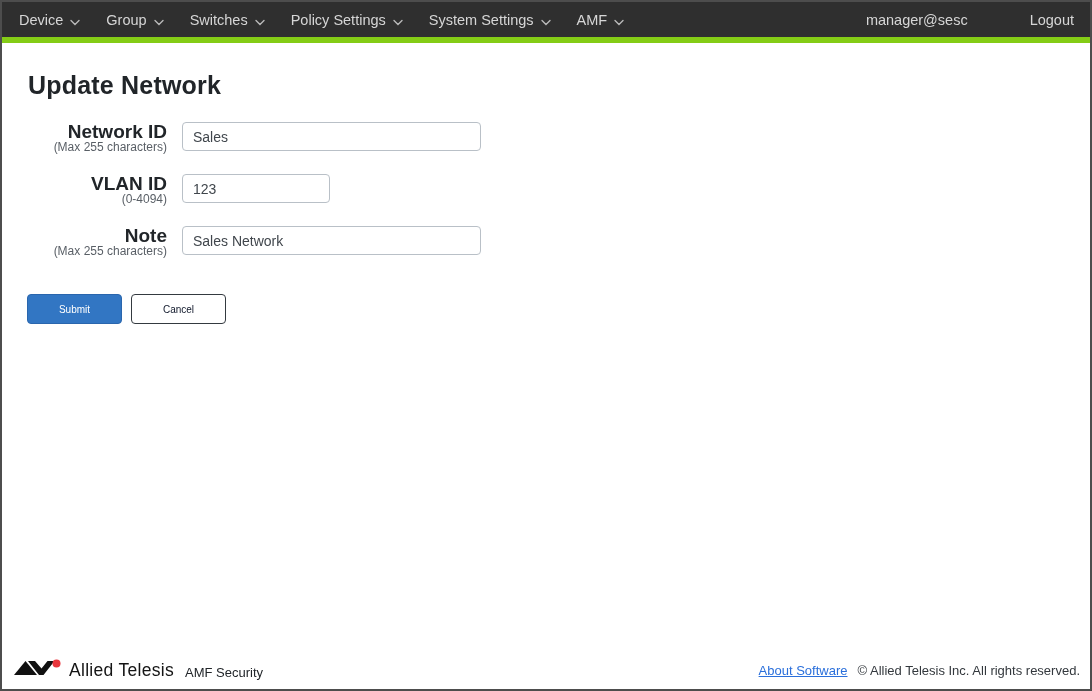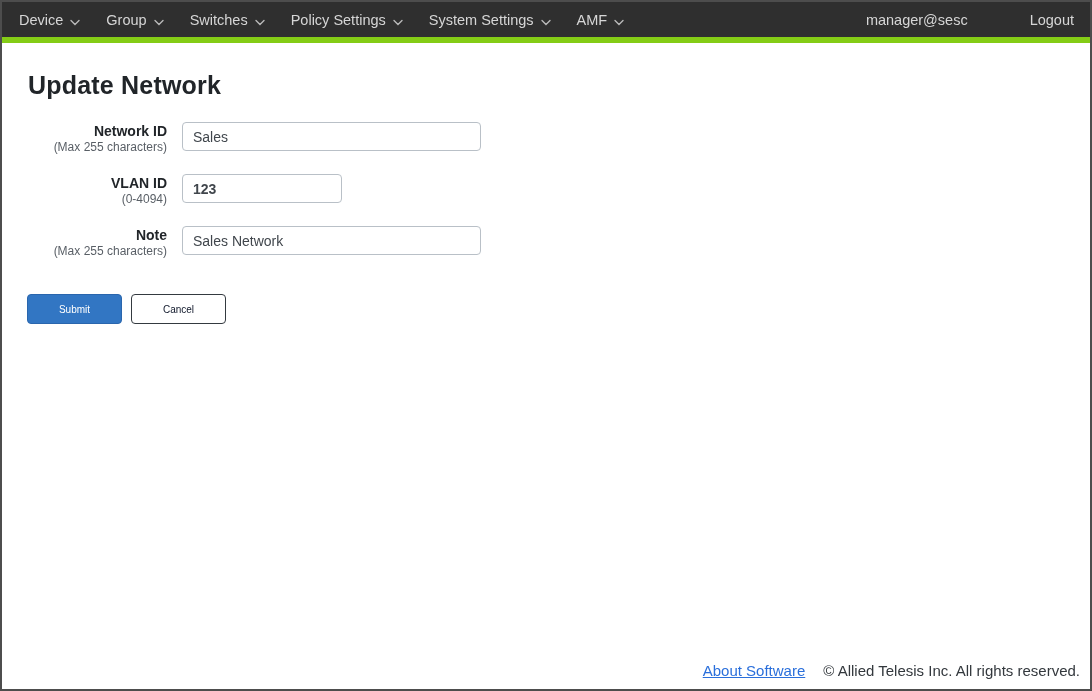--- a/index.html
+++ b/index.html
@@ -62,21 +62,21 @@
     align-items: flex-start;
     margin-bottom: 19px;
   }
   .label-col {
     width: 165px;
     text-align: right;
     flex-shrink: 0;
     padding-top: 1px;
   }
   .field-label {
-    font-size: 14px;
+    font-size: 19px;
     font-weight: 700;
     color: #212529;
     line-height: 17px;
     display: block;
   }
   .field-hint {
     font-size: 12px;
     font-weight: 400;
     color: #595f66;
     line-height: 15px;
@@ -88,21 +88,21 @@
     border: 1px solid #b9c0c7;
     border-radius: 4px;
     padding: 0 10px;
     font-size: 14px;
     color: #40464c;
     font-family: "Liberation Sans", sans-serif;
     background: #ffffff;
     outline: none;
   }
   .input-wide { width: 299px; }
-  .input-narrow { width: 160px; font-weight: bold; }
+  .input-narrow { width: 148px; }
 
   .button-row {
     display: flex;
     gap: 9px;
     margin: 35px 0 0 25px;
   }
   .btn {
     min-width: 95px;
     height: 30px;
     border-radius: 4px;
@@ -151,22 +151,22 @@
     font-size: 13px;
     color: #212529;
     margin-left: 11px;
     padding-top: 4px;
     white-space: nowrap;
   }
   .footer-right {
     margin-left: auto;
     display: flex;
     align-items: flex-end;
-    gap: 18px;
-    font-size: 15px;
+    gap: 10px;
+    font-size: 13px;
   }
   .about-link {
     color: #2a6fdb;
     text-decoration: underline;
     cursor: pointer;
     white-space: nowrap;
   }
   .copyright {
     color: #33383d;
     white-space: nowrap;
@@ -263,19 +263,30 @@
 
       <div class="button-row">
         <button class="btn btn-primary">Submit</button>
         <button class="btn btn-outline">Cancel</button>
       </div>
 
     </div>
   </main>
 
   <footer class="footer">
+    <div class="footer-left">
+      <span class="brand-logo">
+        <svg width="48" height="18" viewBox="0 0 48 18">
+          <polygon points="0,16 11.5,2 23,16" fill="#111111"></polygon>
+          <polygon points="14,2 21,2 27.5,9.5 33.5,2 40.5,2 29.5,16 25,16" fill="#111111"></polygon>
+          <circle cx="42.5" cy="4.5" r="4" fill="#e8363d"></circle>
+        </svg>
+      </span>
+      <span class="brand-name">Allied Telesis</span>
+      <span class="product-name">AMF Security</span>
+    </div>
     <div class="footer-right">
       <a class="about-link">About Software</a>
       <span class="copyright">© Allied Telesis Inc. All rights reserved.</span>
     </div>
   </footer>
 
 </div>
 
 </body></html>

